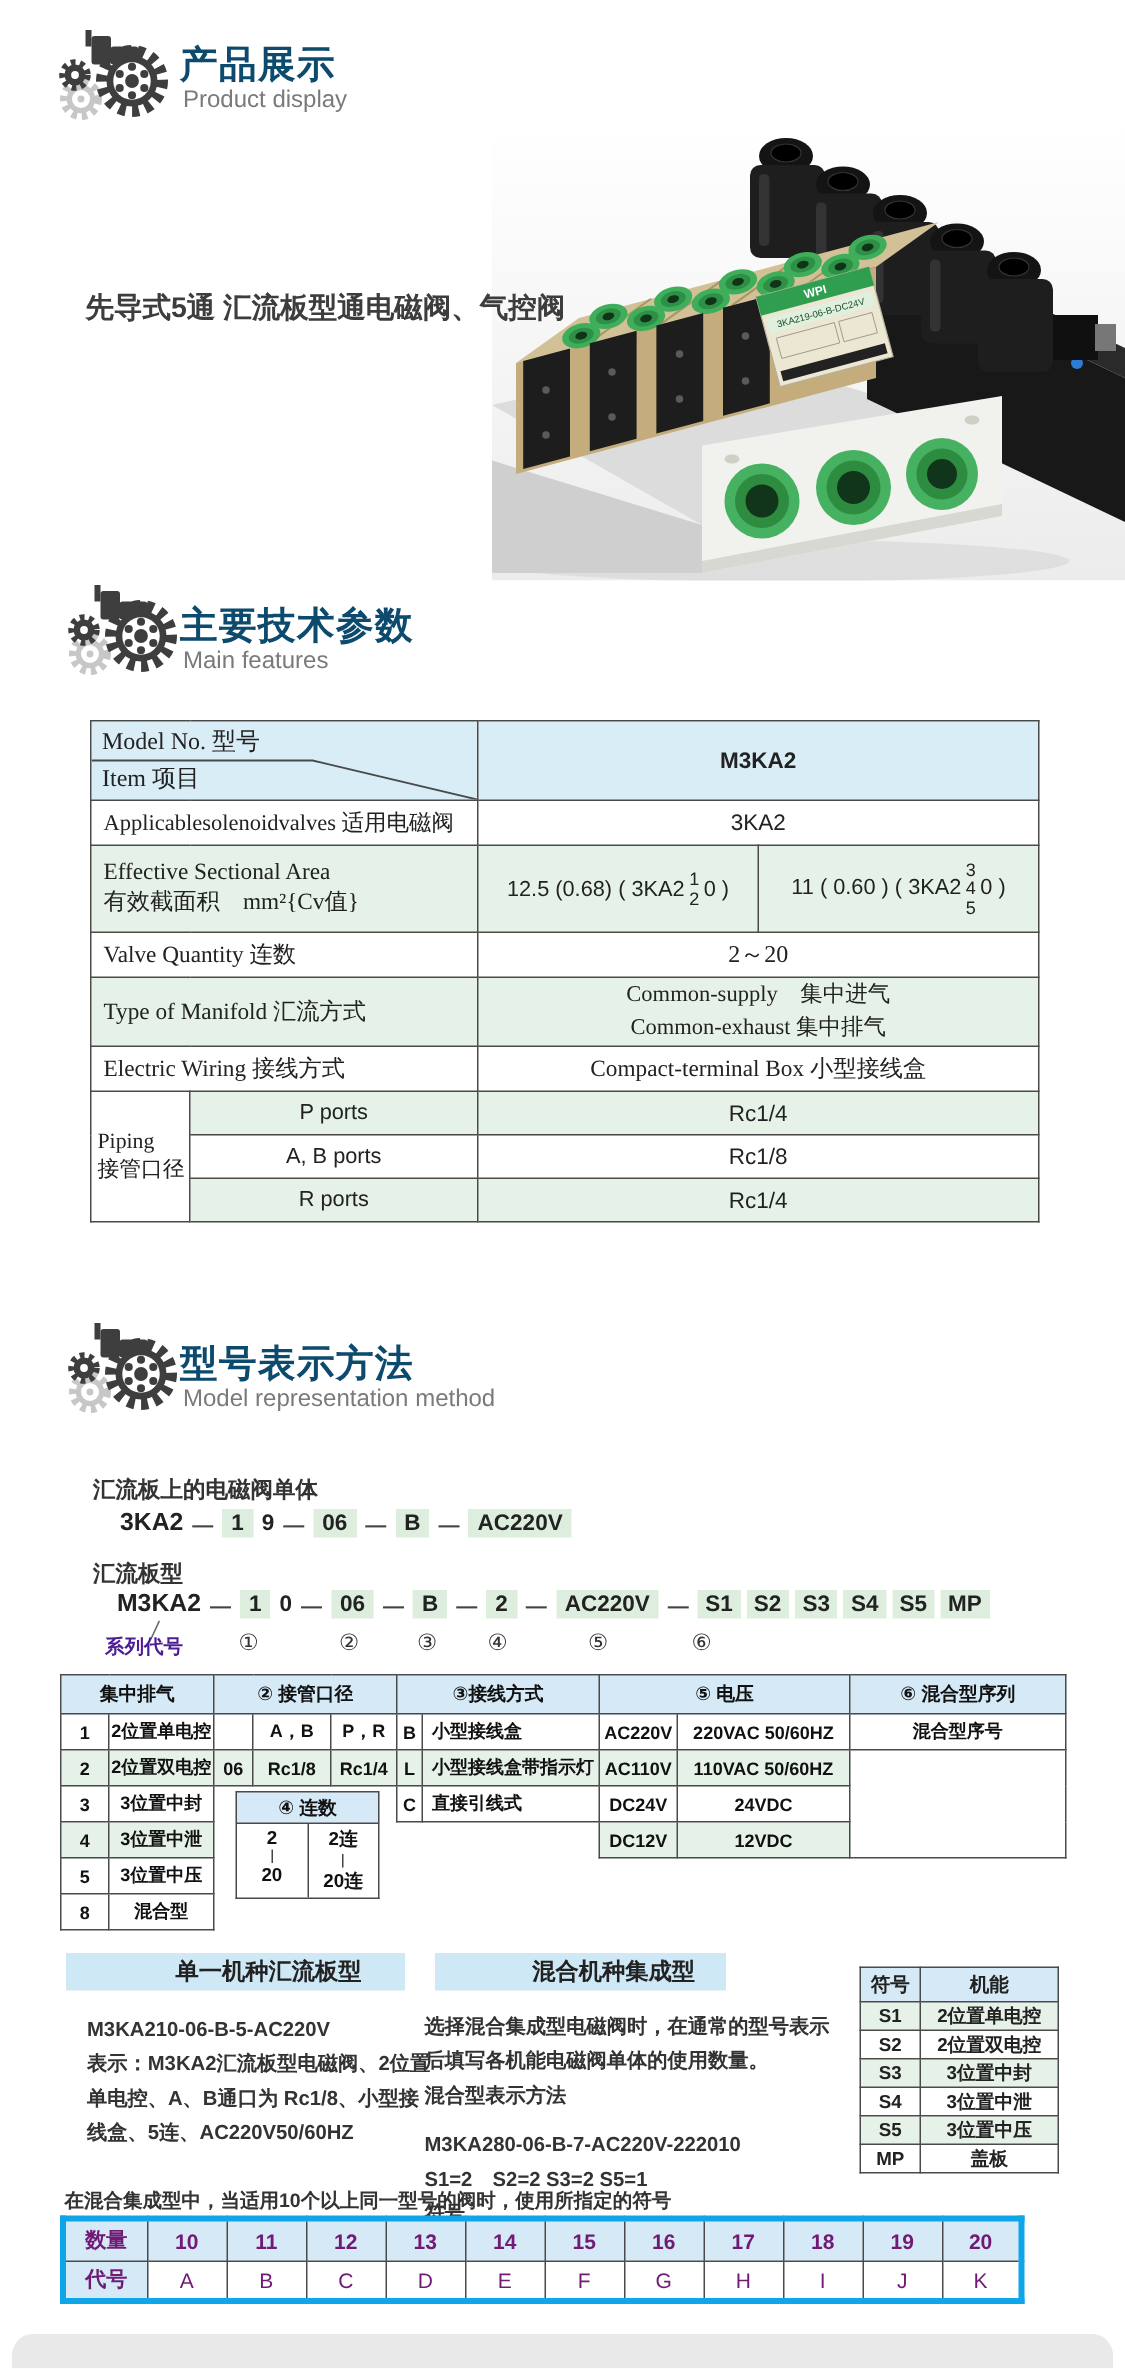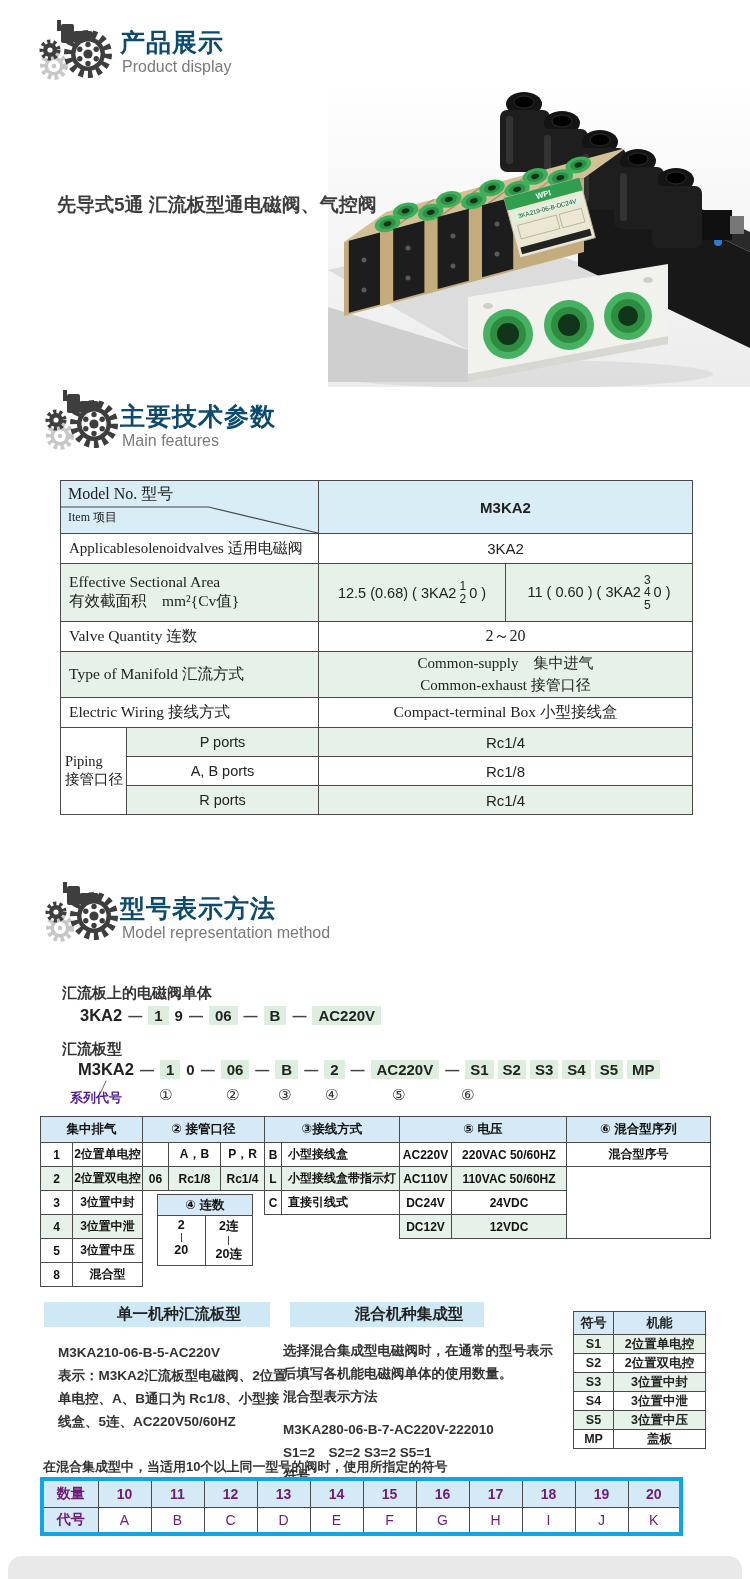--- a/index.html
+++ b/index.html
@@ -16,21 +16,21 @@
 
   
   table.spec{border-collapse:collapse;table-layout:fixed;width:632px;}
   .spec td{border:1px solid #4a4a4a;font-size:15px;color:#222;padding:0;}
   .spec .lbl{text-align:left;padding-left:8px;font-family:"Liberation Serif","DejaVu Serif",serif;font-size:15.5px;margin-top:32px;}
   .spec .val{text-align:center;}
   .spec .blue{background:#d9edf7;}
   .spec .g{background:#e6f2e7;}
   .corner-wrap{position:relative;width:100%;height:52px;}
   .corner-wrap .ct{position:absolute;left:7px;top:3px;font-size:16px;}
-  .corner-wrap .cb{position:absolute;left:7px;top:28px;font-size:12px;}
+  .corner-wrap .cb{position:absolute;left:7px;top:28px;font-size:16px;}
   .corner-wrap svg{position:absolute;left:0;top:0;width:100%;height:100%;}
   .mhead{font-weight:bold;font-size:20px;}
   .areaflex{display:flex;align-items:center;justify-content:center;font-size:14.5px;white-space:nowrap;}
   .stack{display:inline-flex;flex-direction:column;line-height:1.02;font-size:12px;margin:0 3px;text-align:center;}
   .twoline{line-height:1.45;font-size:15.5px;}
 
   
   .cap{font-size:15px;font-weight:bold;color:#333;white-space:nowrap;}
   .modelrow{display:flex;align-items:center;gap:6px;font-size:15px;color:#222;white-space:nowrap;}
   .mbase{font-weight:bold;font-size:16.5px;}
@@ -356,21 +356,21 @@
         </td>
       </tr>
       <tr style="height:30px">
         <td class="lbl" colspan="2">Valve Quantity 连数</td>
         <td class="val serif" colspan="2" style="font-size:16px">2～20</td>
       </tr>
       <tr style="height:46px">
         <td class="lbl g" colspan="2">Type of Manifold 汇流方式</td>
         <td class="val g serif twoline" colspan="2">
           <div>Common-supply　集中进气</div>
-          <div>Common-exhaust 接管口径</div>
+          <div>Common-exhaust 集中排气</div>
         </td>
       </tr>
       <tr style="height:30px">
         <td class="lbl" colspan="2">Electric Wiring 接线方式</td>
         <td class="val serif" colspan="2" style="font-size:15.5px">Compact-terminal Box 小型接线盒</td>
       </tr>
       <tr style="height:29px">
         <td class="lbl serif" rowspan="3" style="padding-left:4px;font-size:14.5px">
           <div>Piping</div>
           <div>接管口径</div>

